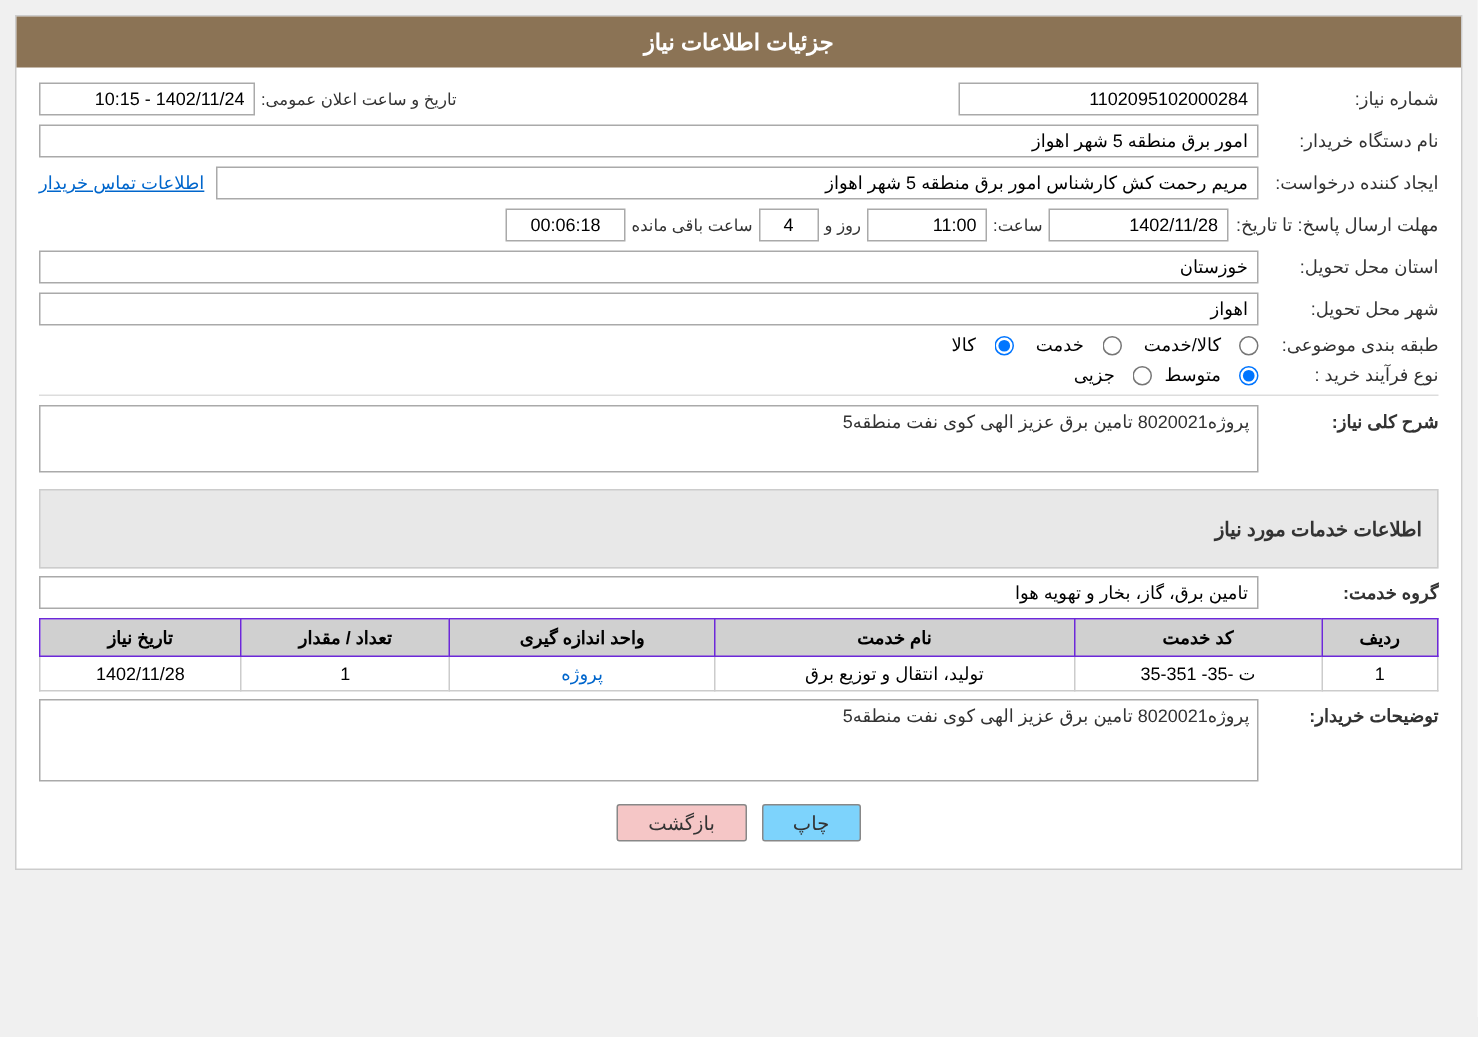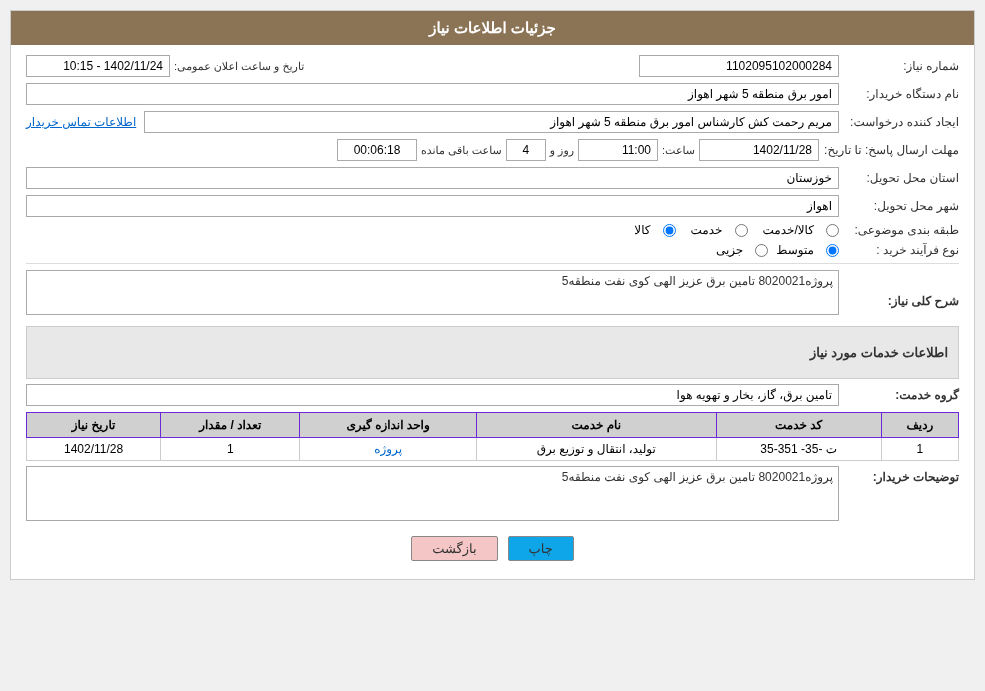--- a/index.html
+++ b/index.html
@@ -129,21 +129,21 @@
       direction: ltr;
     }
     .btn {
       padding: 4px 20px;
       font-size: 13px;
       border: 1px solid #888;
       cursor: pointer;
       font-family: Tahoma, Arial, sans-serif;
       border-radius: 2px;
     }
-    .btn-print { background: #0ea5e9; color: #333; }
+    .btn-print { background: #7dd3fc; color: #333; }
     .btn-back { background: #f5c6c6; color: #333; }
     .divider { border: none; border-top: 1px solid #ddd; margin: 6px 0; }
     .purchase-type-row {
       display: flex;
       align-items: center;
       direction: rtl;
       gap: 8px;
       font-size: 12px;
     }
     .bold-label {
@@ -233,21 +233,21 @@
           <label class="radio-item">
             <input type="radio" name="purchase" style=""> 
               <span>جزیی</span>
           </label>
         </div>
       </div>
 
       <hr class="divider">
 
       <div class="form-row" style="align-items:flex-start;">
-        <span class="label-cell bold-label" style="padding-top:4px;margin-top:20px;">شرح کلی نیاز:</span>
+        <span class="label-cell bold-label" style="padding-top:4px;">شرح کلی نیاز:</span>
         <div style="flex:1; position:relative;">
           <textarea class="textarea-box" style="width: 100%; min-height: 45px;" readonly=""></textarea>
           <div style="position:absolute;top:4px;right:6px;font-size:12px;direction:rtl;color:#333;">پروژه8020021 تامین برق عزیز الهی کوی نفت منطقه5</div>
         </div>
       </div>
 
       <div class="section-header">اطلاعات خدمات مورد نیاز</div>
 
       <div class="form-row">
         <span class="label-cell bold-label">گروه خدمت:</span>

